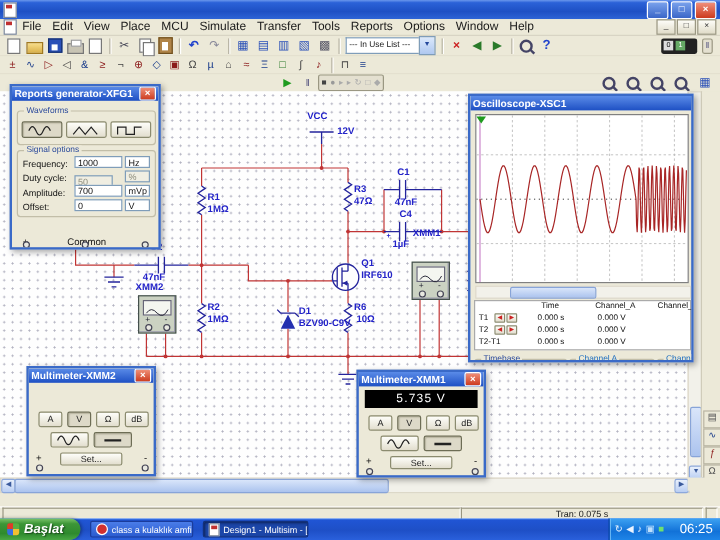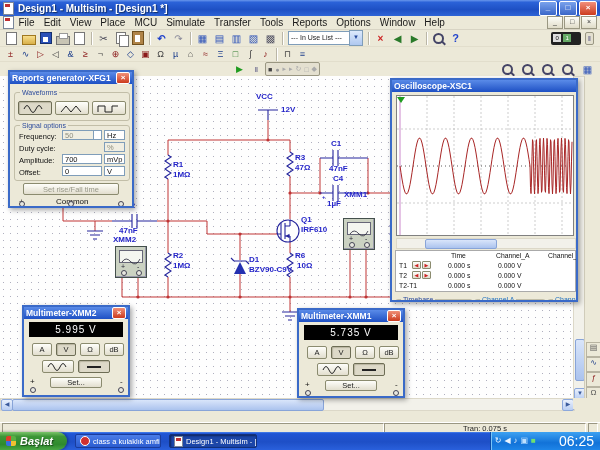--- a/index.html
+++ b/index.html
@@ -85,21 +85,20 @@
   .tinyarrow{width:9px;height:8px;background:linear-gradient(#FEFEFA,#E2DECE);border:1px solid #8B8B6F;border-radius:1px;font-size:5px;color:#C22;text-align:center;line-height:7px;display:inline-block;box-sizing:border-box}
   .scell{font-size:6.8px;color:#111;white-space:nowrap}
 </style>
 </head>
 <body>
 
 <div id="screen">
 
   <div class="abs titlebar">
     <span class="docicon"></span>
-    <span class="titletxt">Design1 - Multisim - [Design1 *]</span>
     <span class="winbtns">
       <span class="winbtn">_</span>
       <span class="winbtn">□</span>
       <span class="winbtn close">×</span>
     </span>
   </div>
 
   <div class="abs menubar">
     <span class="docicon"></span>
     <span class="mi">File</span>
@@ -390,21 +389,21 @@
     <span class="taskitem" style="width:88px;background:#1C46A8;border:1px solid #12307A;box-shadow:inset 1px 1px 2px #0E2560">
       <span class="docicon" style="width:7px;height:9px;flex:none"></span>
       <span>Design1 - Multisim - [...</span>
     </span>
     <span class="tray">
       <span class="trayic">↻</span>
       <span class="trayic">◀</span>
       <span class="trayic">♪</span>
       <span class="trayic" style="color:#BDE0FF">▣</span>
       <span class="trayic" style="color:#6FE06F">■</span>
-      <span style="font-size:14px;color:#fff;margin-left:20px">06:25</span>
+      <span style="font-size:11px;color:#fff;margin-left:10px">06:25</span>
     </span>
   </div>
 
   <div class="fwin" style="left:8px;top:70px;width:126px;height:138px">
     <div class="ftit">
       <span>Reports generator-XFG1</span>
       <span class="fx">×</span>
     </div>
     <div class="grp" style="left:4px;top:20px;width:114px;height:27px">
       <span class="gcap">Waveforms</span>
@@ -423,30 +422,29 @@
             <polyline points="1,8 1,2 8,2 8,8 15,8 15,2 21,2" stroke="#222" fill="none"></polyline>
           </svg>
       </span>
     </div>
     <div class="grp" style="left:4px;top:53px;width:114px;height:54px">
       <span class="gcap">Signal options</span>
       <span class="flbl" style="left:4px;top:6px">Frequency:</span>
       <span class="inp" style="left:47px;top:4px;width:40px;height:10px">1000</span>
       <span class="inp" style="left:89px;top:4px;width:21px;height:10px">Hz</span>
       <span class="flbl" style="left:4px;top:18px">Duty cycle:</span>
-      <span class="inp dis" style="left:47px;top:4px;width:32px;height:10px">50</span>
+      <span class="inp dis" style="left:47px;top:20px;width:32px;height:10px">50</span>
       <span class="inp dis" style="left:89px;top:16px;width:21px;height:10px">%</span>
       <span class="flbl" style="left:4px;top:30px">Amplitude:</span>
       <span class="inp" style="left:47px;top:28px;width:40px;height:10px">700</span>
       <span class="inp" style="left:89px;top:28px;width:21px;height:10px">mVp</span>
       <span class="flbl" style="left:4px;top:42px">Offset:</span>
       <span class="inp" style="left:47px;top:40px;width:40px;height:10px">0</span>
       <span class="inp" style="left:89px;top:40px;width:21px;height:10px">V</span>
     </div>
-    <span class="xpbtn dis" style="left:13px;top:111px;width:96px;height:12px;line-height:11px">Set rise/Fall time</span>
     <span class="flbl" style="left:9px;top:125px;font-size:8px">+</span>
     <span class="flbl" style="left:46px;top:125px;font-size:8px">Common</span>
     <span class="flbl" style="left:110px;top:125px;font-size:8px">-</span>
     <span class="term" style="left:9px;top:129px"></span>
     <span class="term" style="left:58px;top:129px"></span>
     <span class="term" style="left:108px;top:129px"></span>
   </div>
 
   <div class="fwin" style="left:390px;top:78px;width:188px;height:224px">
     <div class="ftit">
@@ -522,21 +520,20 @@
       <span class="xpbtn" style="left:23px;top:25px;width:19px;height:10px;font-size:6px;line-height:9px">0</span>
 
     </div>
   </div>
 
   <div class="fwin" style="left:22px;top:305px;width:108px;height:92px">
     <div class="ftit">
       <span>Multimeter-XMM2</span>
       <span class="fx">×</span>
     </div>
-    <div class="mmdisp" style="left:5px;top:15px;width:94px;height:15px">5.995 V</div>
     <span class="xpbtn" style="left:8px;top:36px;width:20px;height:13px;line-height:12px">A</span>
     <span class="xpbtn pressed" style="left:32px;top:36px;width:20px;height:13px;line-height:12px">V</span>
     <span class="xpbtn" style="left:56px;top:36px;width:20px;height:13px;line-height:12px">Ω</span>
     <span class="xpbtn" style="left:80px;top:36px;width:20px;height:13px;line-height:12px">dB</span>
     <span class="xpbtn" style="left:18px;top:53px;width:32px;height:13px">
       <svg width="22" height="10" style="margin-top:1px">
           <path d="M1,5 Q4,-2 7,5 T13,5 T19,5" stroke="#222" fill="none"></path>
         </svg>
     </span>
     <span class="xpbtn pressed" style="left:54px;top:53px;width:32px;height:13px">

